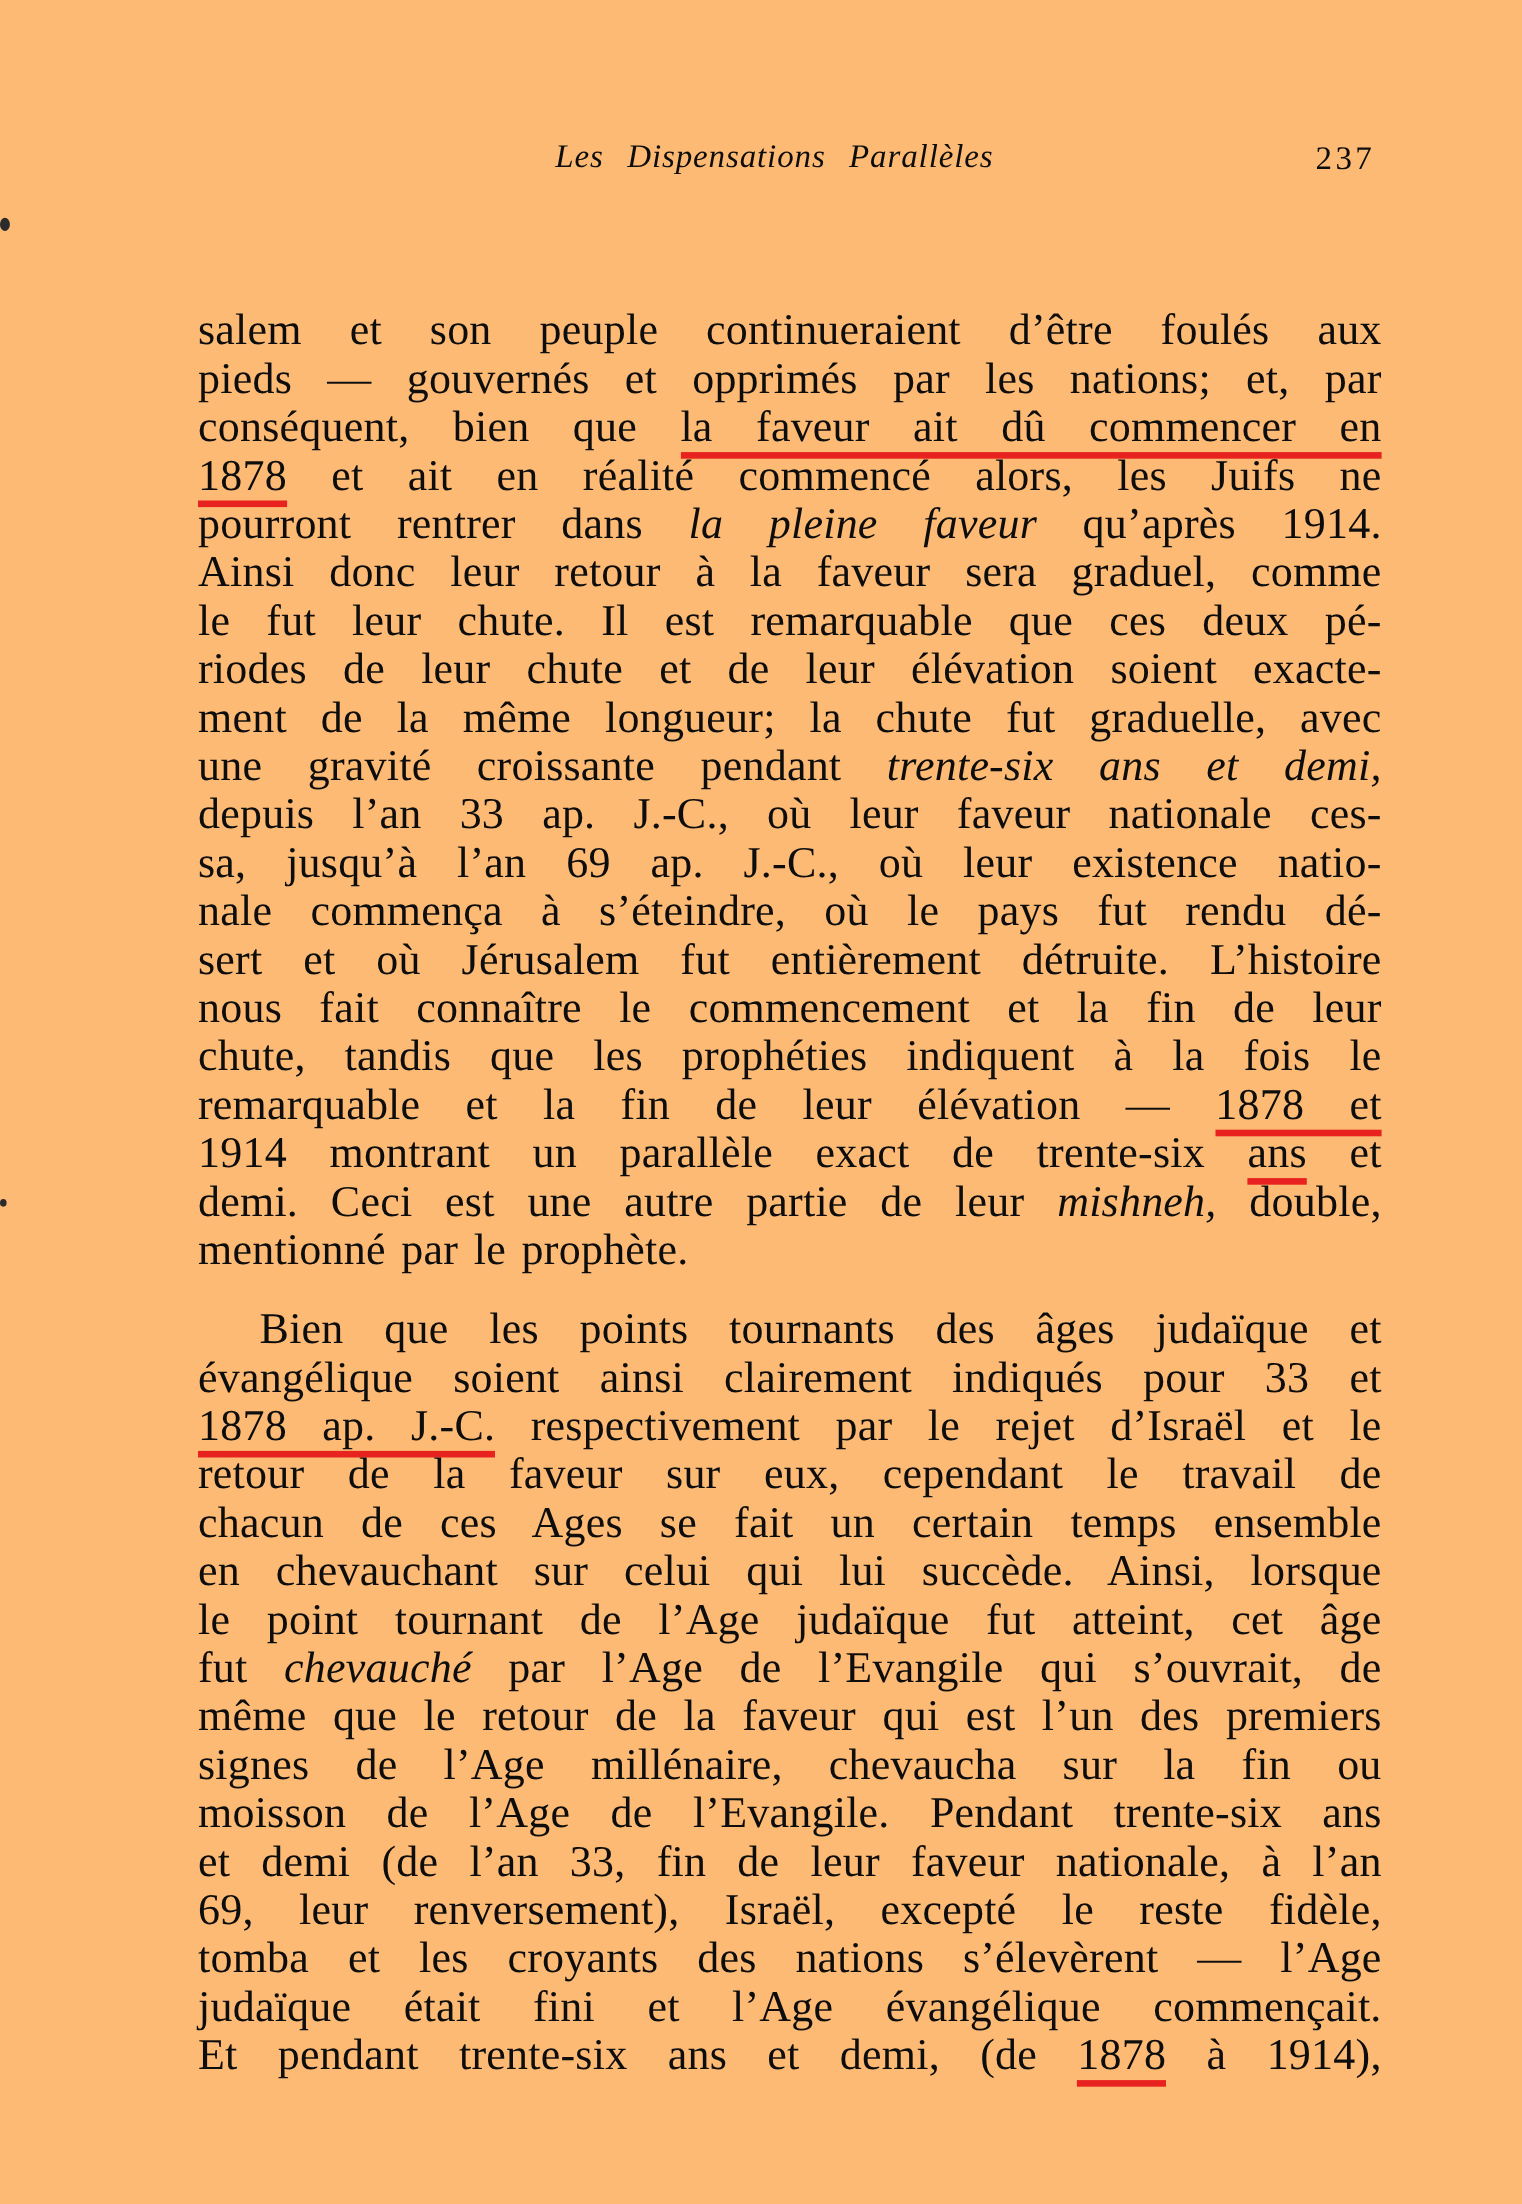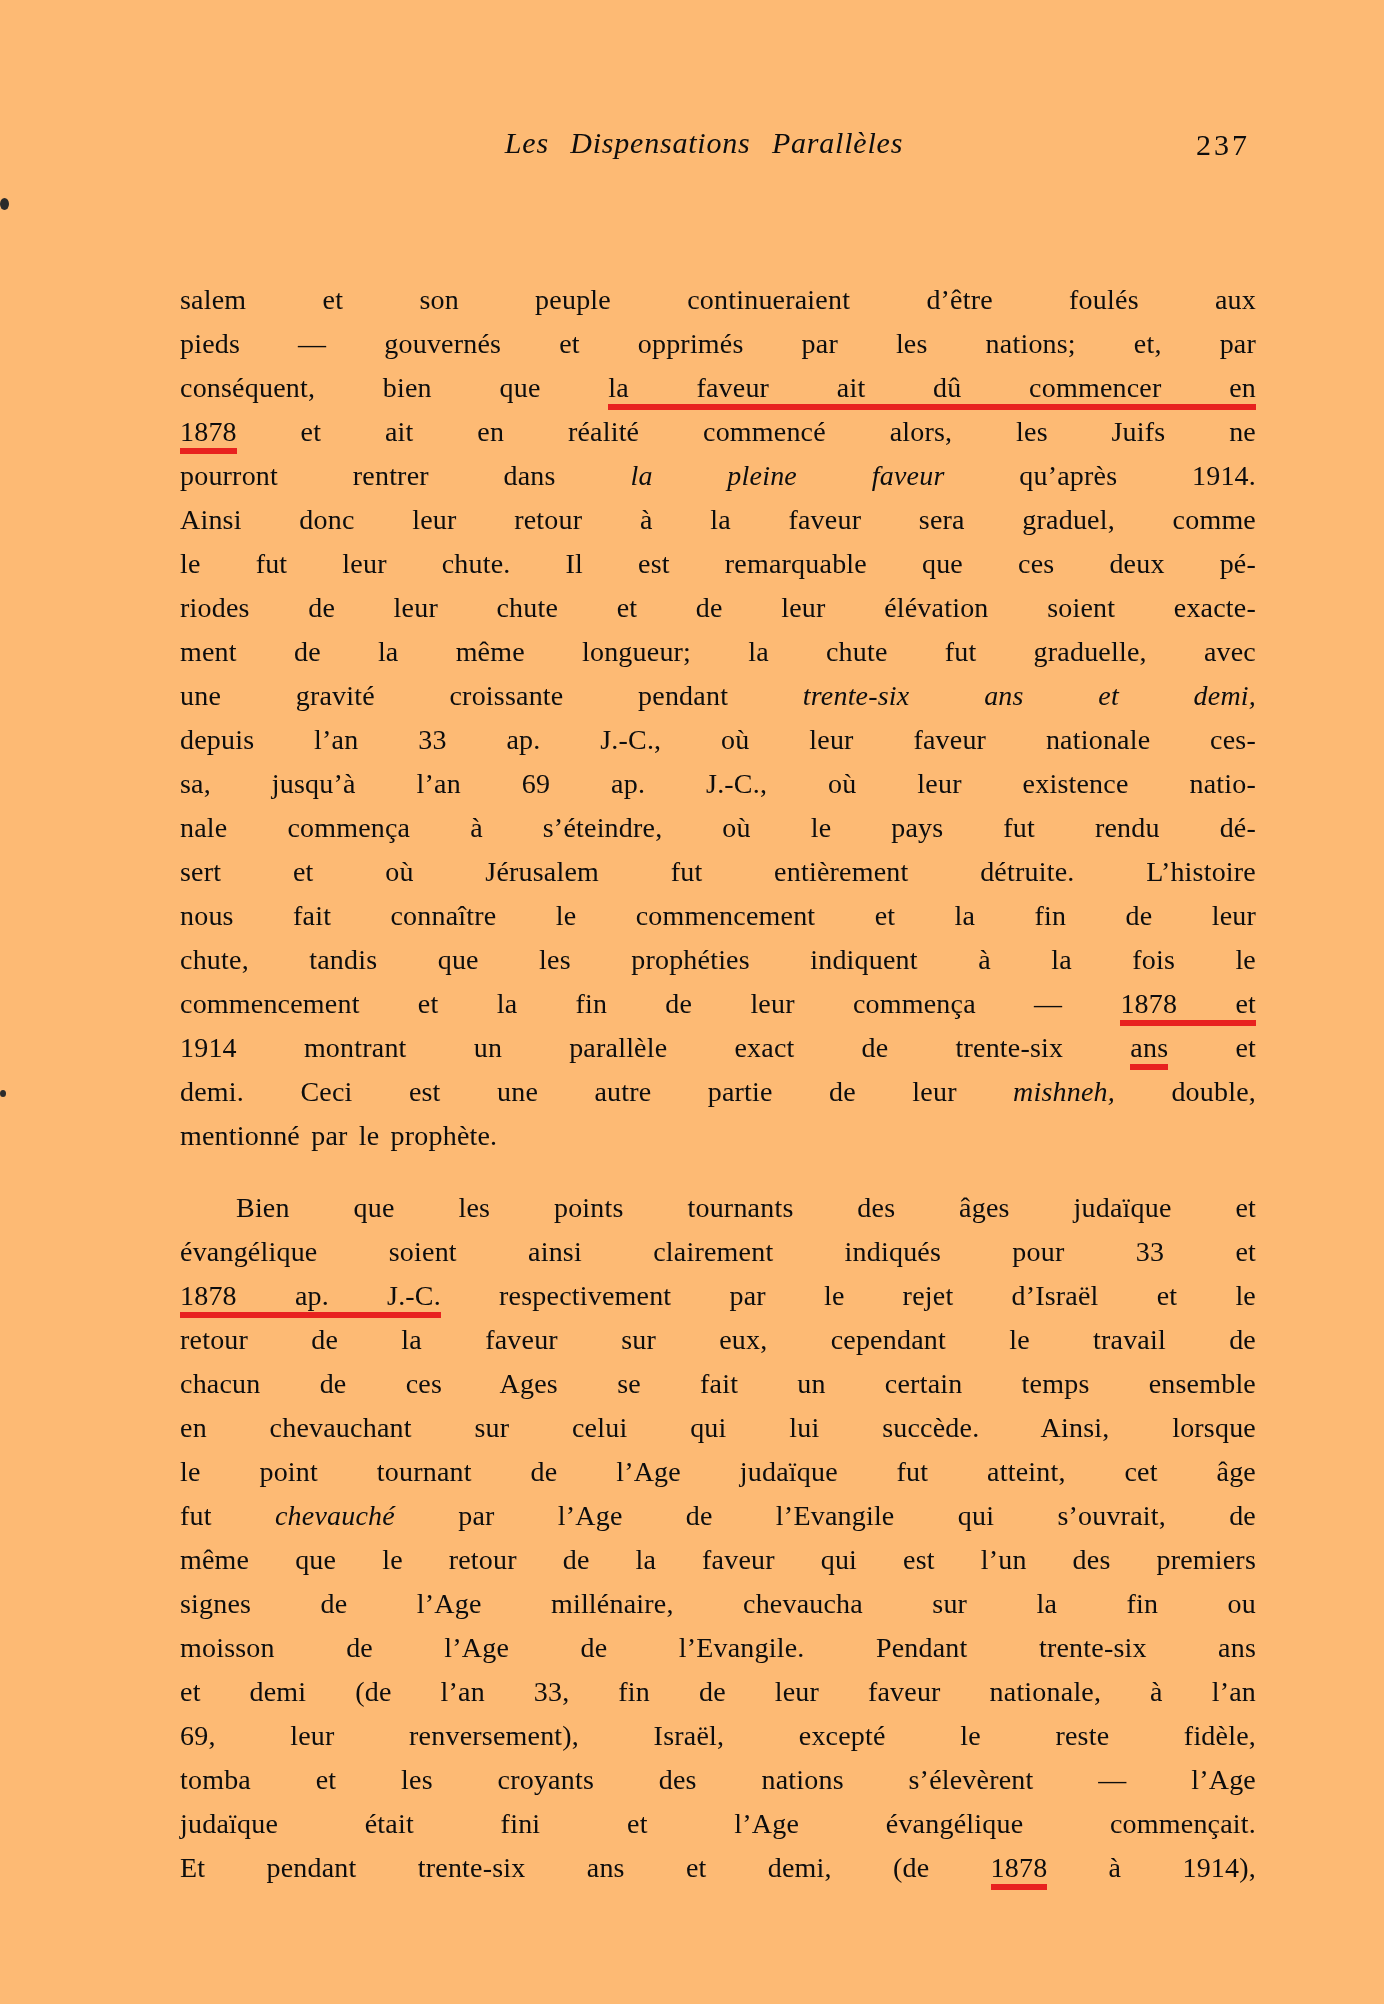--- a/index.html
+++ b/index.html
@@ -20,21 +20,21 @@
     word-spacing:13px;letter-spacing:0.8px;
     transform:translateX(-14px);
     white-space:nowrap;
   }
   .pagenum{
     position:absolute;right:6px;top:2px;
     font-size:30px;letter-spacing:3px;
   }
   .body{
     position:absolute;left:180px;top:278px;width:1076px;
-    font-size:28px;line-height:44px;
+    font-size:40px;line-height:44px;
     word-spacing:4px;letter-spacing:0.2px;
   }
   .line{
     text-align:justify;
     text-align-last:justify;
     height:44px;
     white-space:normal;
   }
   .line.nojust{text-align:right;text-align-last:left;}
   .para2{margin-top:28px;}
@@ -67,21 +67,21 @@
         <div class="line"><span>le fut leur chute. Il est remarquable que ces deux pé-</span></div>
         <div class="line"><span>riodes de leur chute et de leur élévation soient exacte-</span></div>
         <div class="line"><span>ment de la même longueur; la chute fut graduelle, avec</span></div>
         <div class="line"><span>une gravité croissante pendant </span><span class="i">trente-six ans et demi,</span></div>
         <div class="line"><span>depuis l’an 33 ap. J.-C., où leur faveur nationale ces-</span></div>
         <div class="line"><span>sa, jusqu’à l’an 69 ap. J.-C., où leur existence natio-</span></div>
         <div class="line"><span>nale commença à s’éteindre, où le pays fut rendu dé-</span></div>
         <div class="line"><span>sert et où Jérusalem fut entièrement détruite. L’histoire</span></div>
         <div class="line"><span>nous fait connaître le commencement et la fin de leur</span></div>
         <div class="line"><span>chute, tandis que les prophéties indiquent à la fois le</span></div>
-        <div class="line"><span>commencement et la fin de leur commença — </span><span class="u">1878 et</span></div>
+        <div class="line"><span>remarquable et la fin de leur élévation — </span><span class="u">1878 et</span></div>
         <div class="line"><span>1914 montrant un parallèle exact de trente-six </span><span class="u">ans</span><span> et</span></div>
         <div class="line"><span>demi. Ceci est une autre partie de leur </span><span class="i">mishneh,</span><span> double,</span></div>
         <div class="line nojust"><span>mentionné par le prophète.</span></div>
       </div>
       <div class="para para2">
         <div class="line indent"><span>Bien que les points tournants des âges judaïque et</span></div>
         <div class="line"><span>évangélique soient ainsi clairement indiqués pour 33 et</span></div>
         <div class="line"><span class="u">1878 ap. J.-C.</span><span> respectivement par le rejet d’Israël et le</span></div>
         <div class="line"><span>retour de la faveur sur eux, cependant le travail de</span></div>
         <div class="line"><span>chacun de ces Ages se fait un certain temps ensemble</span></div>

